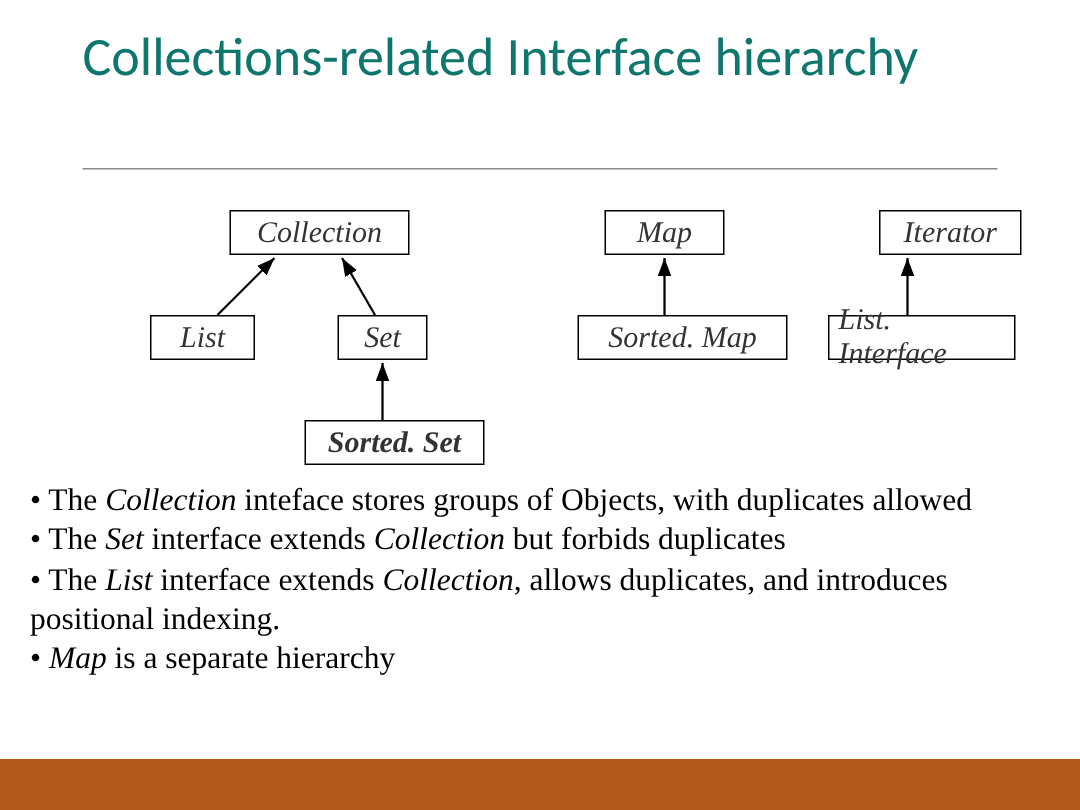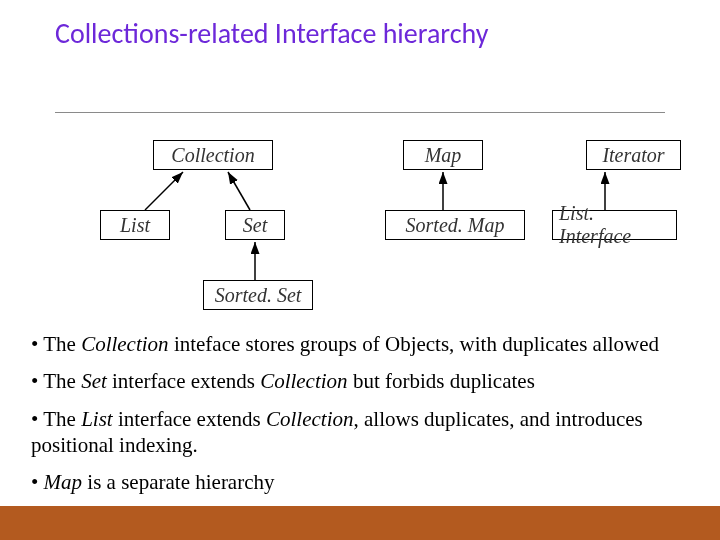--- a/index.html
+++ b/index.html
@@ -1,18 +1,18 @@
 <!DOCTYPE html>
 <html><head>
 <meta charset="utf-8">
 <style>
   * { box-sizing: border-box; margin: 0; padding: 0; }
   html, body { width: 720px; height: 540px; font-family: Calibri, "Segoe UI", Arial, sans-serif; background: #fff; color: #333; }
   .slide { position: relative; width: 720px; height: 540px; overflow: hidden; }
-  .title { position: absolute; left: 55px; top: 18px; font-size: 28px; line-height: 1.15; font-weight: 400; color: #6d28d9; }
+  .title { position: absolute; left: 55px; top: 18px; font-size: 36px; line-height: 1.15; font-weight: 400; color: #0f766e; }
   .underline { position: absolute; left: 55px; top: 112px; width: 610px; height: 0; border-top: 1px solid #8a8a8a; }
   .footer { position: absolute; left: 0; bottom: 0; width: 720px; height: 34px; background: #b35a1f; }
 
   .node {
     position: absolute;
     border: 1.5px solid #000;
     background: #fff;
     display: flex;
     align-items: center;
     justify-content: center;
@@ -27,40 +27,40 @@
   .bullets {
     position: absolute;
     left: 20px;
     top: 320px;
     width: 680px;
     font-family: "Times New Roman", Times, serif;
     font-size: 21px;
     line-height: 1.25;
     color: #000;
   }
-  .bullets p { margin: 11px; font-family: Liberation Serif, serif; }
+  .bullets p { margin: 0; font-family: Liberation Serif, serif; }
   .it { font-style: italic; }
 </style>
 </head>
 <body>
 
 <div class="slide">
   <div class="title">Collections-related Interface hierarchy</div>
   <div class="underline"></div>
 
   <div class="node" style="left:153px; top:140px; width:120px;">Collection</div>
   <div class="node" style="left:403px; top:140px; width:80px;">Map</div>
   <div class="node" style="left:586px; top:140px; width:95px;">Iterator</div>
 
   <div class="node" style="left:100px; top:210px; width:70px;">List</div>
   <div class="node" style="left:225px; top:210px; width:60px;">Set</div>
   <div class="node" style="left:385px; top:210px; width:140px;">Sorted. Map</div>
   <div class="node" style="left:552px; top:210px; width:125px;">List. Interface</div>
 
-  <div class="node" style="left:203px; top:280px; width:110px;">Sorted. Set</div>
+  <div class="node" style="left:203px; top:280px; width:120px;font-weight:bold;">Sorted. Set</div>
 
   <svg class="arrow" width="720" height="540" style="left:0;top:0;position:absolute;pointer-events:none">
     <defs>
       <marker id="ah" markerWidth="10" markerHeight="10" refX="8" refY="3" orient="auto" markerUnits="strokeWidth">
         <path d="M0,0 L8,3 L0,6 Z" fill="#000"></path>
       </marker>
     </defs>
 
     <line x1="145" y1="210" x2="183" y2="172" stroke="#000" stroke-width="1.5" marker-end="url(#ah)"></line>
 

